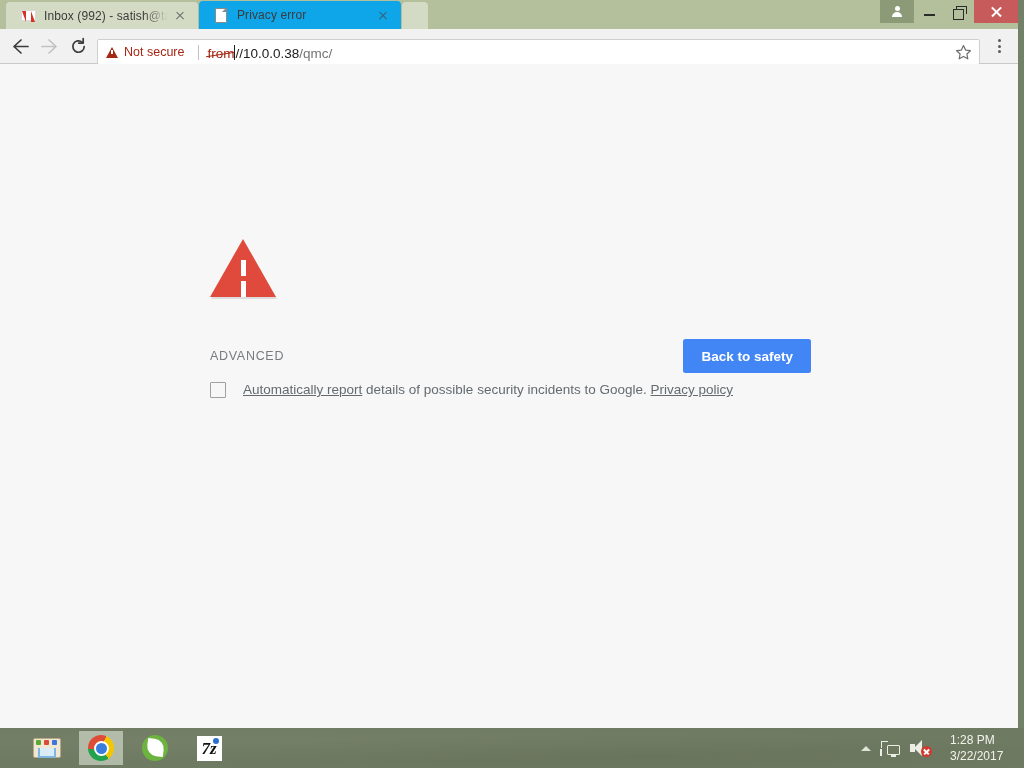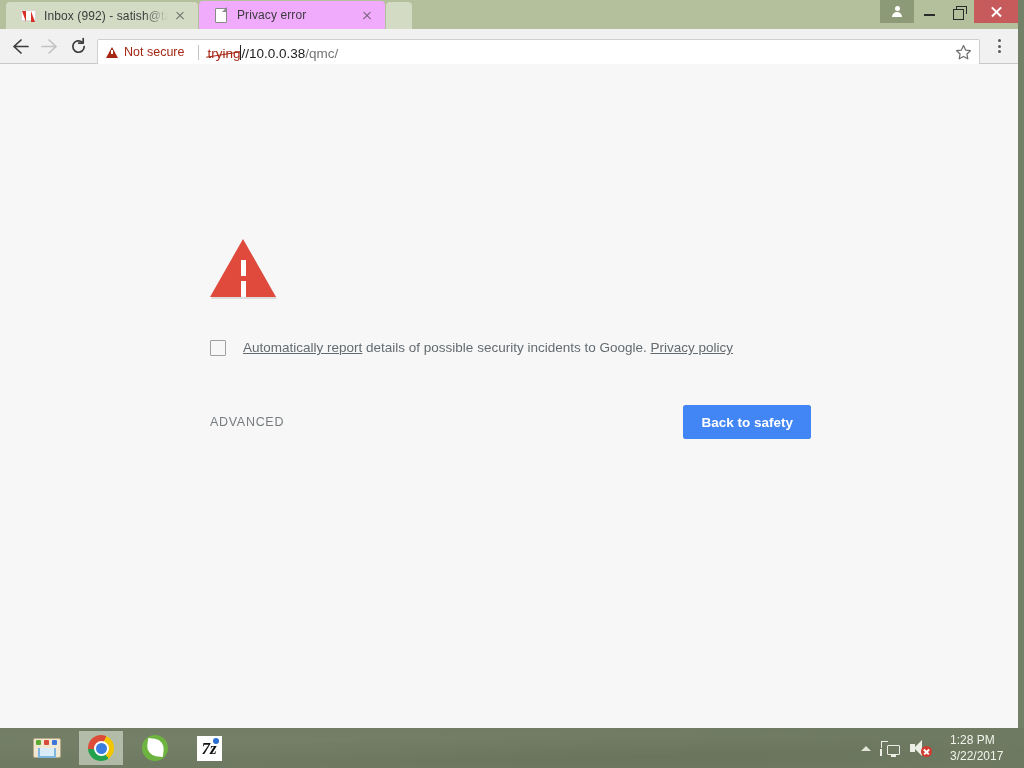--- a/index.html
+++ b/index.html
@@ -39,22 +39,22 @@
     overflow: hidden;
   }
   .tab.inactive {
     background: #d3dbc4;
     width: 192px;
     border-top-left-radius: 4px;
     border-top-right-radius: 4px;
     margin-right: 1px;
   }
   .tab.active {
-    background: #f0abfc;
-    width: 186px;
+    background: #0ea5e9;
+    width: 202px;
     border-top-left-radius: 4px;
     border-top-right-radius: 4px;
     height: 28px;
     z-index: 3;
   }
   .tab.ghost {
     background: #d3dbc4;
     width: 26px;
     border-top-left-radius: 4px;
     border-top-right-radius: 4px;
@@ -604,21 +604,21 @@
         </svg>
       </div>
 
       <div class="omnibox">
         <span class="sec-chip">
           <span class="sec-tri"></span>
           <span class="sec-text">Not secure</span>
         </span>
         <span class="omni-divider"></span>
         <span class="url">
-          <span class="url-scheme">trying</span>
+          <span class="url-scheme">from</span>
             <span class="caret"></span>
             <span class="url-host">//10.0.0.38</span>
             <span class="url-path">/qmc/</span>
         </span>
         <span class="star-btn">
           <svg width="17" height="17" viewBox="0 0 17 17">
             <path d="M8.5 1.6 L10.6 6.1 L15.4 6.7 L11.9 10 L12.8 14.8 L8.5 12.4 L4.2 14.8 L5.1 10 L1.6 6.7 L6.4 6.1 Z" fill="none" stroke="#6d6d6d" stroke-width="1.2" stroke-linejoin="round"></path>
           </svg>
         </span>
       </div>
@@ -630,28 +630,28 @@
       </div>
     </div>
 
     <div id="page">
       <div id="interstitial">
 
         <div id="warn-triangle"></div>
 
 
 
+        <div id="action-row">
+          <button id="advanced-btn">ADVANCED</button>
+          <button id="back-to-safety">Back to safety</button>
+        </div>
+
         <div id="optin-row">
           <span id="optin-checkbox"></span>
           <span id="optin-text"><a class="inline-link">Automatically report</a><span> details of possible security incidents to Google. </span><a class="inline-link">Privacy policy</a></span>
-        </div>
-
-        <div id="action-row">
-          <button id="advanced-btn">ADVANCED</button>
-          <button id="back-to-safety">Back to safety</button>
         </div>
 
       </div>
     </div>
   </div>
 
   <div id="taskbar">
 
     <div id="task-icons">
 

